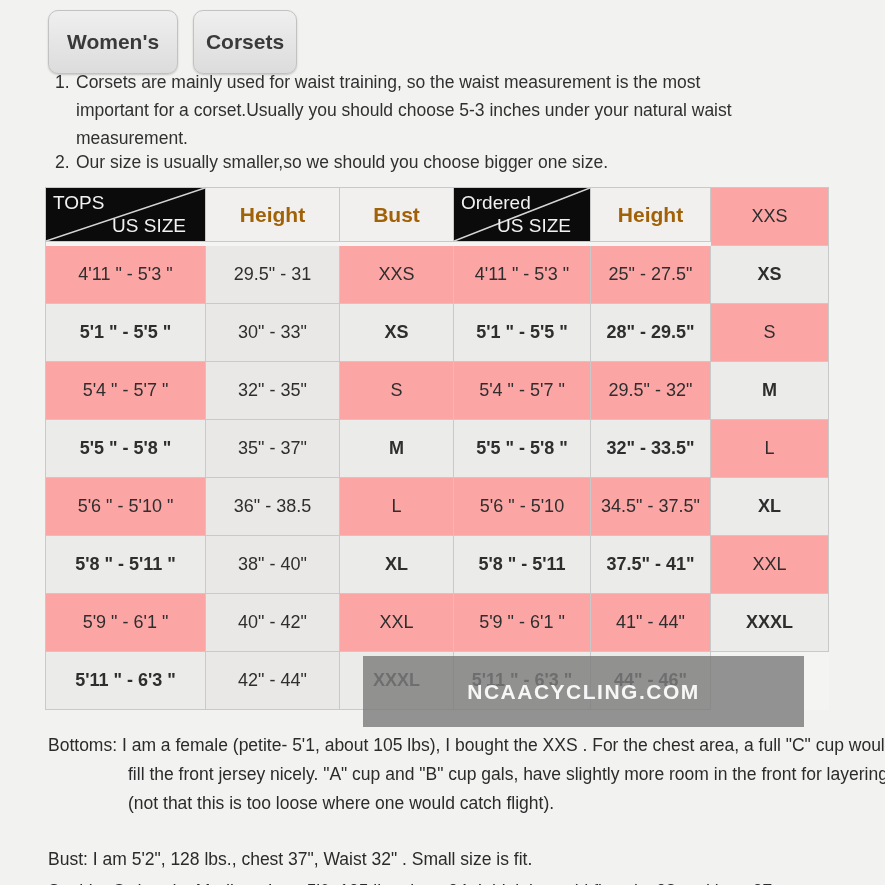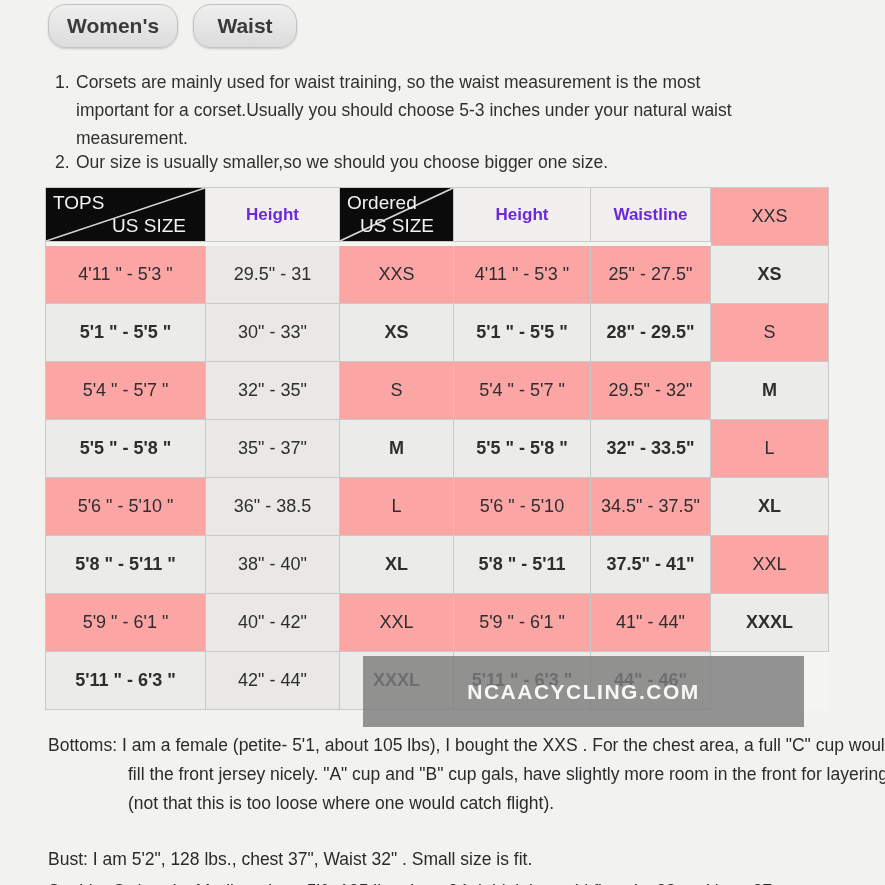--- a/index.html
+++ b/index.html
@@ -4,24 +4,24 @@
 <style>
   html,body{margin:0;padding:0;}
   body{
     width:885px;height:885px;overflow:hidden;position:relative;
     background:#f2f2f0;
     font-family:"Liberation Sans","DejaVu Sans",sans-serif;
     color:#2d2d2d;
   }
   
   .btn{
-    position:absolute;top:4px;height:44px;
+    position:absolute;top:10px;height:64px;
     display:flex;align-items:center;justify-content:center;
     background:linear-gradient(#efefef,#dcdcdc);
-    border:1px solid #c2c2c2;border-radius:18px;
+    border:1px solid #c2c2c2;border-radius:10px;
     box-shadow:0 1px 2px rgba(0,0,0,0.18);
     font-size:21px;font-weight:bold;color:#3a3a3a;
     cursor:pointer;box-sizing:border-box;
   }
   #btn-gender{left:48px;width:130px;}
   #btn-unit{left:193px;width:104px;}
   
   .note{position:absolute;left:55px;font-size:17.5px;line-height:28px;color:#303030;display:flex;}
   #note-1{top:68px;}
   #note-2{top:148px;}
@@ -35,21 +35,21 @@
     border-top:1px solid #c9c9c9;border-left:1px solid #c9c9c9;
     background:#f4f4f2;
   }
   .cell{
     border-right:1px solid #c9c9c9;border-bottom:1px solid #c9c9c9;
     display:flex;align-items:center;justify-content:center;
     font-size:18px;color:#2e2e2e;box-sizing:border-box;
     white-space:nowrap;
   }
   .hrow{height:54px;}
-  .th{background:#f1f0ee;font-weight:bold;font-size:17px;color:#6d28d9;height:54px;}
+  .th{background:#f1f0ee;font-weight:bold;font-size:21px;color:#a16207;height:54px;}
   .row-light{background:#fca5a5;}
   .row-dark{background:#ebebe9;font-weight:bold;}
   .bust{background:#e9e8e6;}
   .diag{
     position:relative;background:#0b0b0b;color:#fff;
     display:block;height:54px;
   }
   .diag svg{position:absolute;left:0;top:0;width:100%;height:100%;}
   .diag-top{position:absolute;left:7px;top:4px;font-size:19px;color:#f2f2f2;}
   .diag-bottom{position:absolute;right:19px;bottom:4px;font-size:19px;color:#f2f2f2;}
@@ -66,50 +66,50 @@
   
   .review{position:absolute;left:48px;font-size:17.5px;line-height:29px;color:#2b2b2b;}
   #review-isabella{top:731px;width:768px;padding-left:80px;text-indent:-80px;box-sizing:content-box;}
   #review-emma{top:845px;width:800px;}
   #review-sophia{top:877px;width:820px;white-space:nowrap;}
 </style>
 </head>
 <body>
 
 <div class="btn" id="btn-gender">Women's</div>
-<div class="btn" id="btn-unit">Waist</div>
+<div class="btn" id="btn-unit">Corsets</div>
 
 <div class="note" id="note-1">
   <span class="note-num">1.</span>
   <span class="note-text">Corsets are mainly used for waist training, so the waist measurement is the most important for a corset.Usually you should choose 5-3 inches under your natural waist measurement.</span>
 </div>
 <div class="note" id="note-2">
   <span class="note-num">2.</span>
   <span class="note-text">Our size is usually smaller,so we should you choose bigger one size.</span>
 </div>
 
 <div class="size-table">
 
   <div class="cell diag hrow">
     <svg viewBox="0 0 100 100" preserveAspectRatio="none">
         <line x1="0" y1="100" x2="100" y2="0" stroke="#d6d6d6" stroke-width="1.6" vector-effect="non-scaling-stroke"></line>
       </svg>
     <span class="diag-top">TOPS</span>
     <span class="diag-bottom">US SIZE</span>
   </div>
   <div class="cell th">Height</div>
+  <div class="cell th">Bust</div>
   <div class="cell diag hrow">
     <svg viewBox="0 0 100 100" preserveAspectRatio="none">
         <line x1="0" y1="100" x2="100" y2="0" stroke="#d6d6d6" stroke-width="1.6" vector-effect="non-scaling-stroke"></line>
       </svg>
     <span class="diag-top">Ordered</span>
     <span class="diag-bottom">US SIZE</span>
   </div>
   <div class="cell th">Height</div>
-  <div class="cell th">Waistline</div>
 
   <div class="cell row-light">XXS</div>
   <div class="cell row-light">4'11 " -  5'3 "</div>
   <div class="cell bust">29.5" - 31</div>
   <div class="cell row-light">XXS</div>
   <div class="cell row-light">4'11 " -  5'3 "</div>
   <div class="cell row-light">25" - 27.5"</div>
 
   <div class="cell row-dark">XS</div>
   <div class="cell row-dark">5'1 " -  5'5 "</div>

